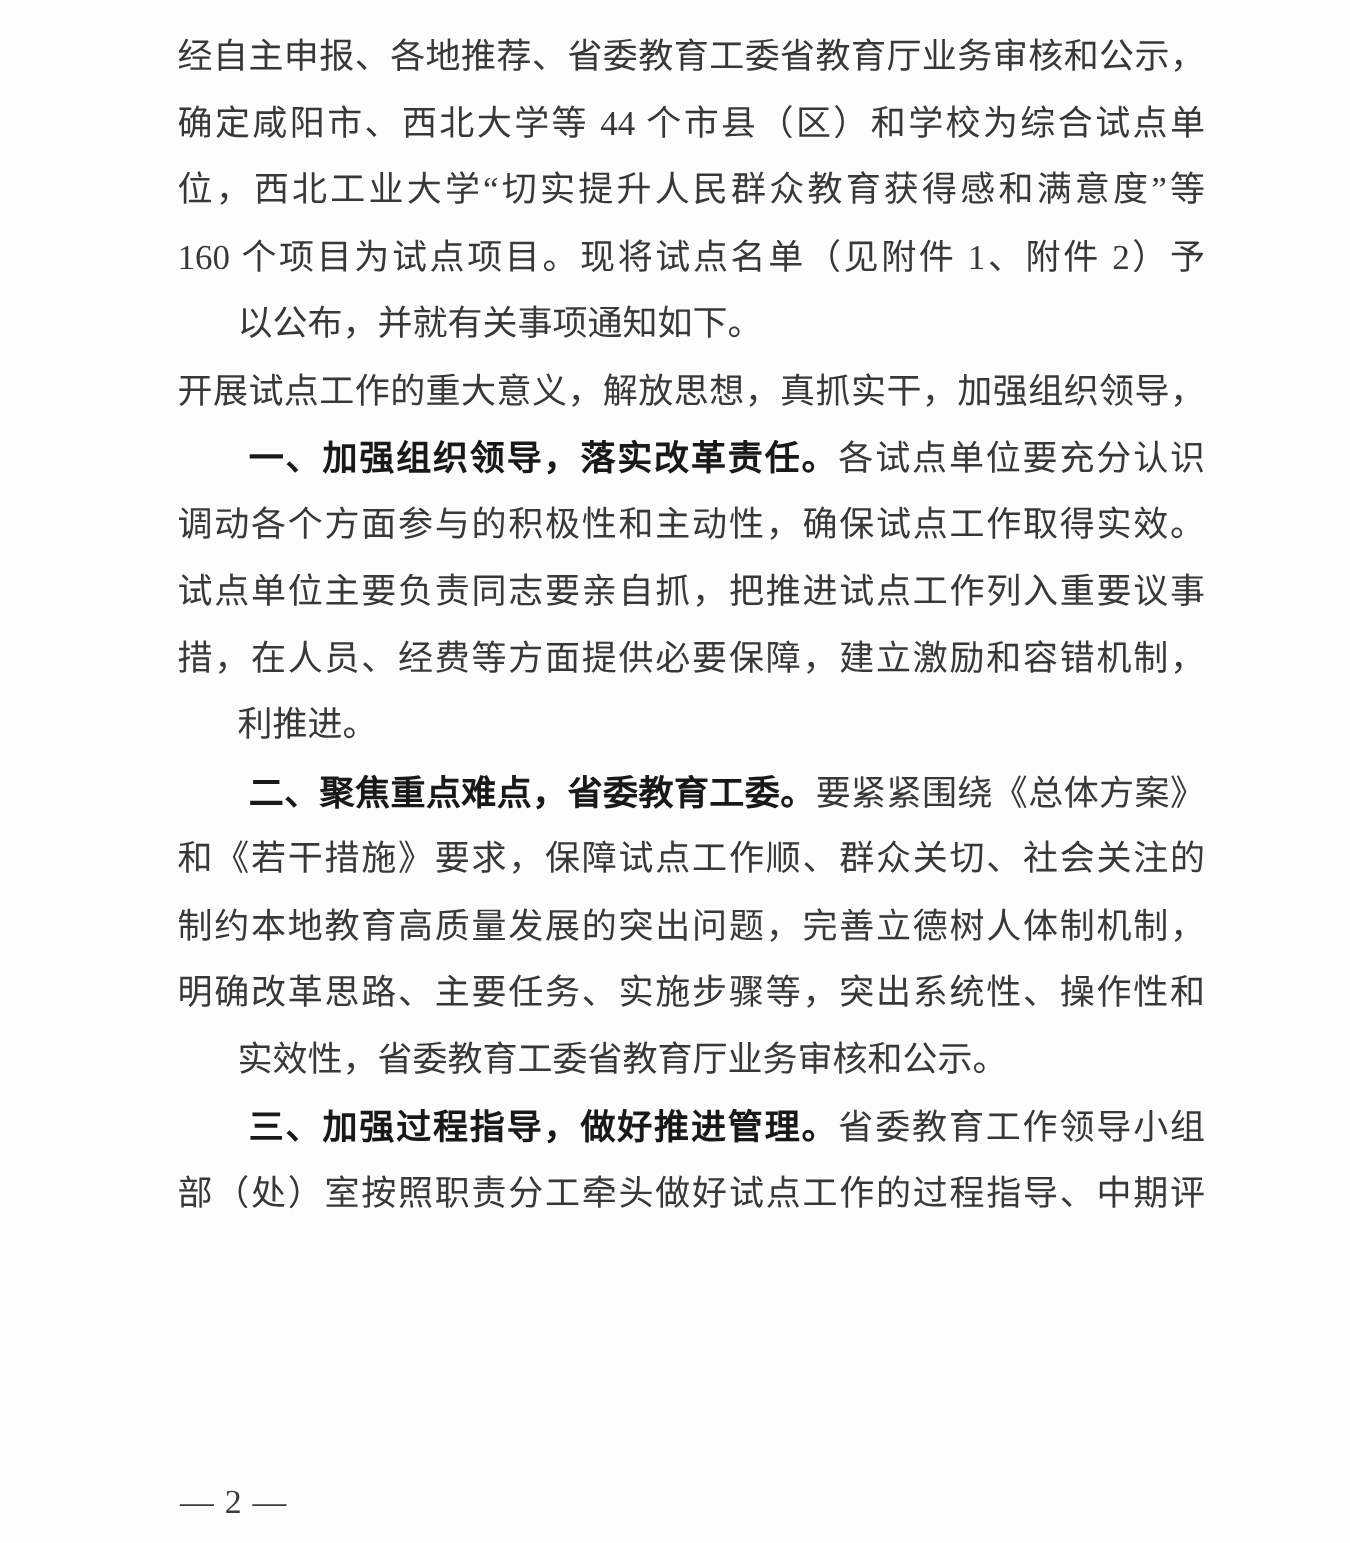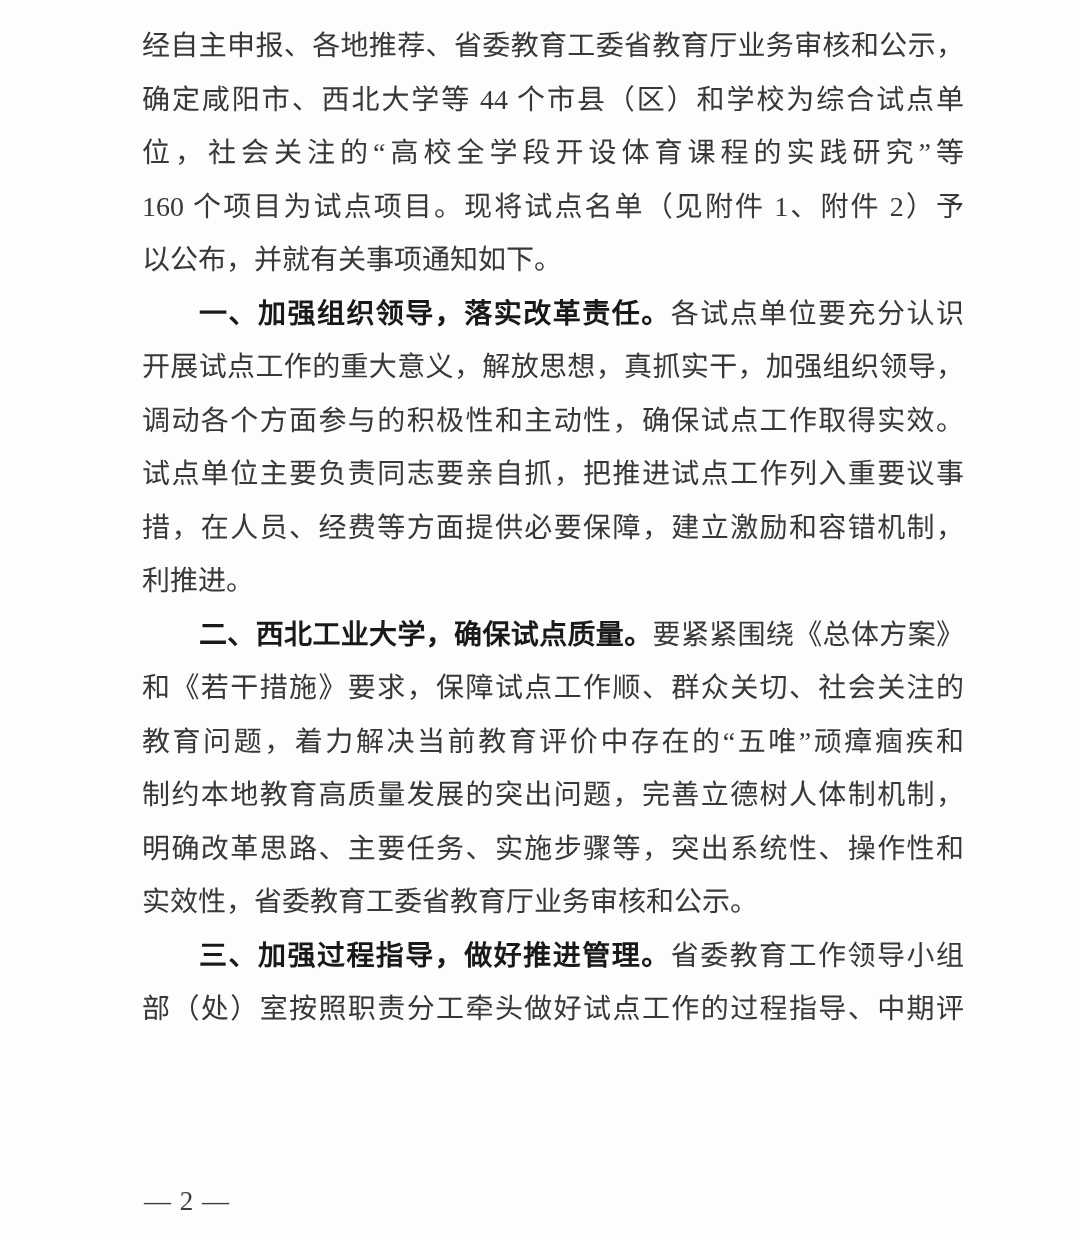--- a/index.html
+++ b/index.html
@@ -25,20 +25,21 @@
   .line {
     font-size: 28px;
     height: 53.5px;
     line-height: 53.5px;
     text-align: justify;
     text-align-last: justify;
     overflow: hidden;
   }
   .line.last {
     text-align-last: left;
+    margin-left: 48px;
   }
   .line.indent {
     padding-left: 57px;
   }
   .seg {
     color: #383838;
   }
   .seg.bold {
     font-family: "Liberation Sans", "DejaVu Sans", sans-serif;
     font-weight: 700;
@@ -54,32 +55,31 @@
     letter-spacing: 1px;
   }
 </style>
 </head>
 <body>
 
 <div class="page">
   <div class="doc-body">
       <div class="line"><span class="seg">经自主申报、各地推荐、省委教育工委省教育厅业务审核和公示，</span></div>
       <div class="line"><span class="seg">确定咸阳市、西北大学等 44 个市县（区）和学校为综合试点单</span></div>
-      <div class="line"><span class="seg">位，社会关注的“高校全学段开设体育课程的实践研究”等</span></div>
+      <div class="line"><span class="seg">位，西北工业大学“切实提升人民群众教育获得感和满意度”等</span></div>
       <div class="line"><span class="seg">160 个项目为试点项目。现将试点名单（见附件 1、附件 2）予</span></div>
       <div class="line last"><span class="seg">以公布，并就有关事项通知如下。</span></div>
+      <div class="line"><span class="seg">开展试点工作的重大意义，解放思想，真抓实干，加强组织领导，</span></div>
       <div class="line indent"><span class="seg bold">一、加强组织领导，落实改革责任。</span><span class="seg">各试点单位要充分认识</span></div>
-      <div class="line"><span class="seg">开展试点工作的重大意义，解放思想，真抓实干，加强组织领导，</span></div>
       <div class="line"><span class="seg">调动各个方面参与的积极性和主动性，确保试点工作取得实效。</span></div>
       <div class="line"><span class="seg">试点单位主要负责同志要亲自抓，把推进试点工作列入重要议事</span></div>
       <div class="line"><span class="seg">措，在人员、经费等方面提供必要保障，建立激励和容错机制，</span></div>
       <div class="line last"><span class="seg">利推进。</span></div>
-      <div class="line indent"><span class="seg bold">二、西北工业大学，确保试点质量。</span><span class="seg">要紧紧围绕《总体方案》</span></div>
+      <div class="line indent"><span class="seg bold">二、聚焦重点难点，省委教育工委。</span><span class="seg">要紧紧围绕《总体方案》</span></div>
       <div class="line"><span class="seg">和《若干措施》要求，保障试点工作顺、群众关切、社会关注的</span></div>
-      <div class="line"><span class="seg">教育问题，着力解决当前教育评价中存在的“五唯”顽瘴痼疾和</span></div>
       <div class="line"><span class="seg">制约本地教育高质量发展的突出问题，完善立德树人体制机制，</span></div>
       <div class="line"><span class="seg">明确改革思路、主要任务、实施步骤等，突出系统性、操作性和</span></div>
       <div class="line last"><span class="seg">实效性，省委教育工委省教育厅业务审核和公示。</span></div>
       <div class="line indent"><span class="seg bold">三、加强过程指导，做好推进管理。</span><span class="seg">省委教育工作领导小组</span></div>
       <div class="line"><span class="seg">部（处）室按照职责分工牵头做好试点工作的过程指导、中期评</span></div>
     </div>
   <div class="footer">
     <span>— 2 —</span>
   </div>
 </div>

